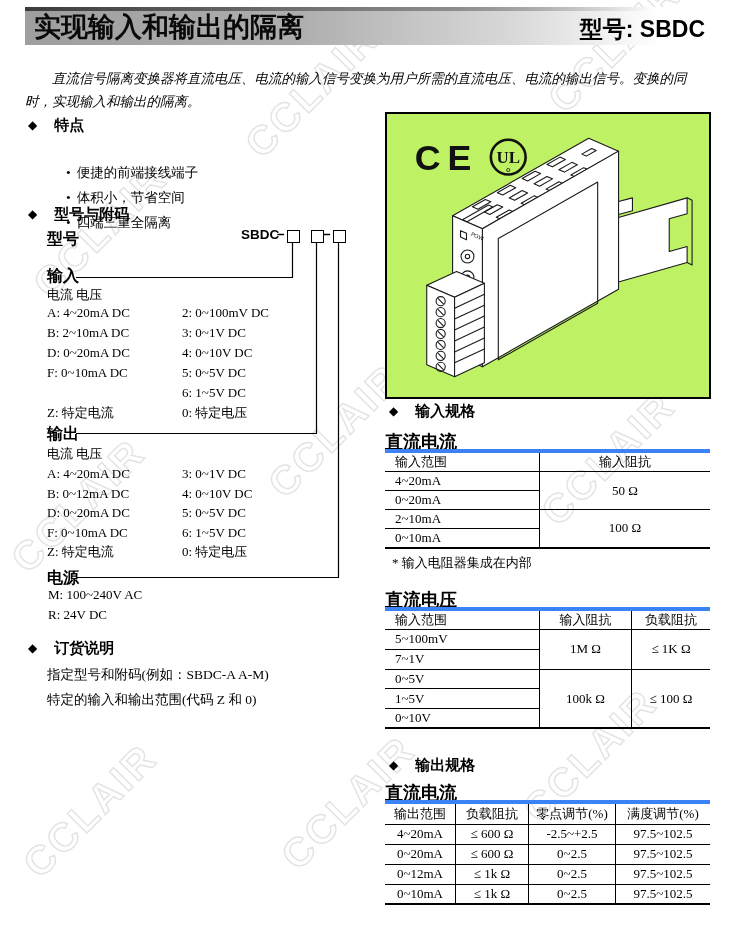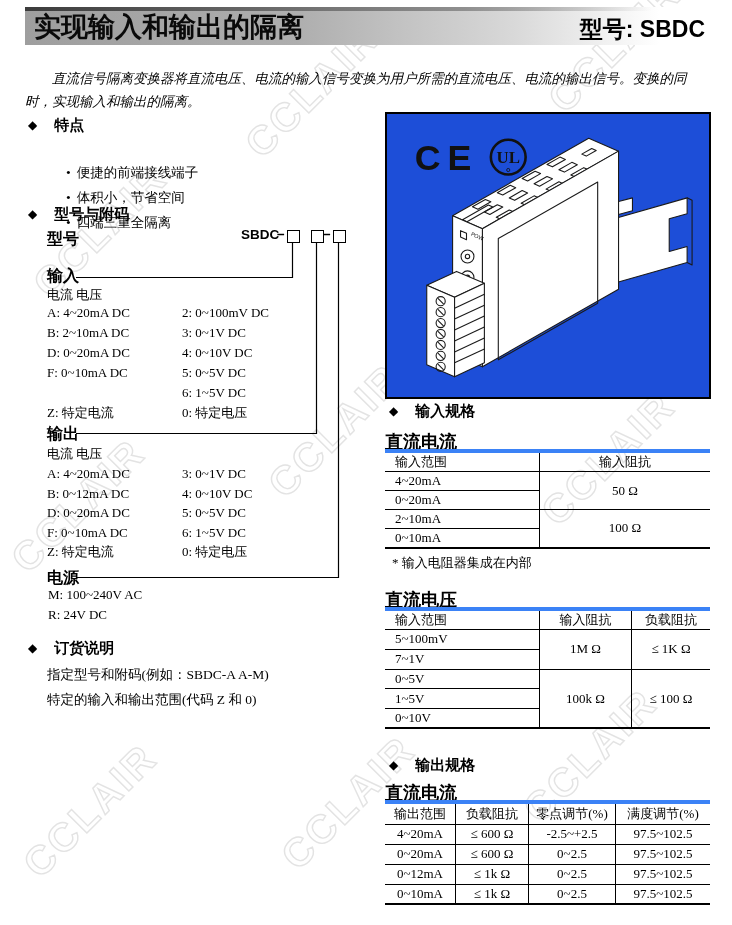--- a/index.html
+++ b/index.html
@@ -37,21 +37,21 @@
   .codebox{width:11px;height:11px;border:1.4px solid #000;display:block;}
   .list{font-size:13px;}
   .list .row{height:20px;line-height:20px;white-space:nowrap;}
   .list2 .row{height:19.6px;line-height:19.6px;}
   .cv{font-size:13px;white-space:nowrap;}
   .connector{position:absolute;left:0;top:0;z-index:1;pointer-events:none;}
   
   .order-lines{left:47px;top:663px;font-size:13.5px;}
   .order-lines div{height:24.5px;line-height:24.5px;white-space:nowrap;}
   
-  .img-box{left:385px;top:112px;width:322px;height:283px;border:2px solid #000;background:#1d4ed8;}
+  .img-box{left:385px;top:112px;width:322px;height:283px;border:2px solid #000;background:#bef264;}
   
   table{border-collapse:collapse;table-layout:fixed;font-size:13px;
     font-family:"Liberation Serif","DejaVu Serif",serif;}
   table{border-top:4px solid #3b82f6;border-bottom:2px solid #000;}
   th,td{border-bottom:1px solid #000;font-weight:normal;text-align:center;padding:0;
     overflow:hidden;white-space:nowrap;}
   .vline{border-right:1px solid #000;}
   .tl{text-align:left;padding-left:10px;}
   .t1{left:385px;top:449px;width:325px;}
   .t1 tr{height:19px;}

